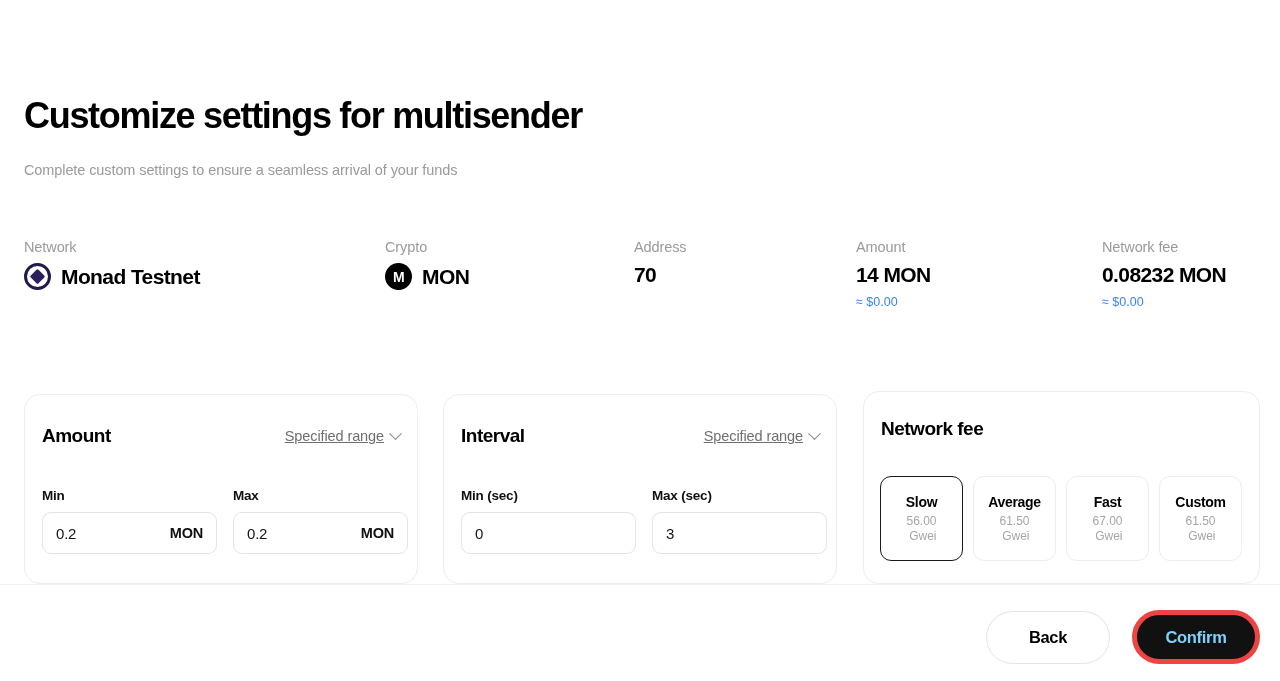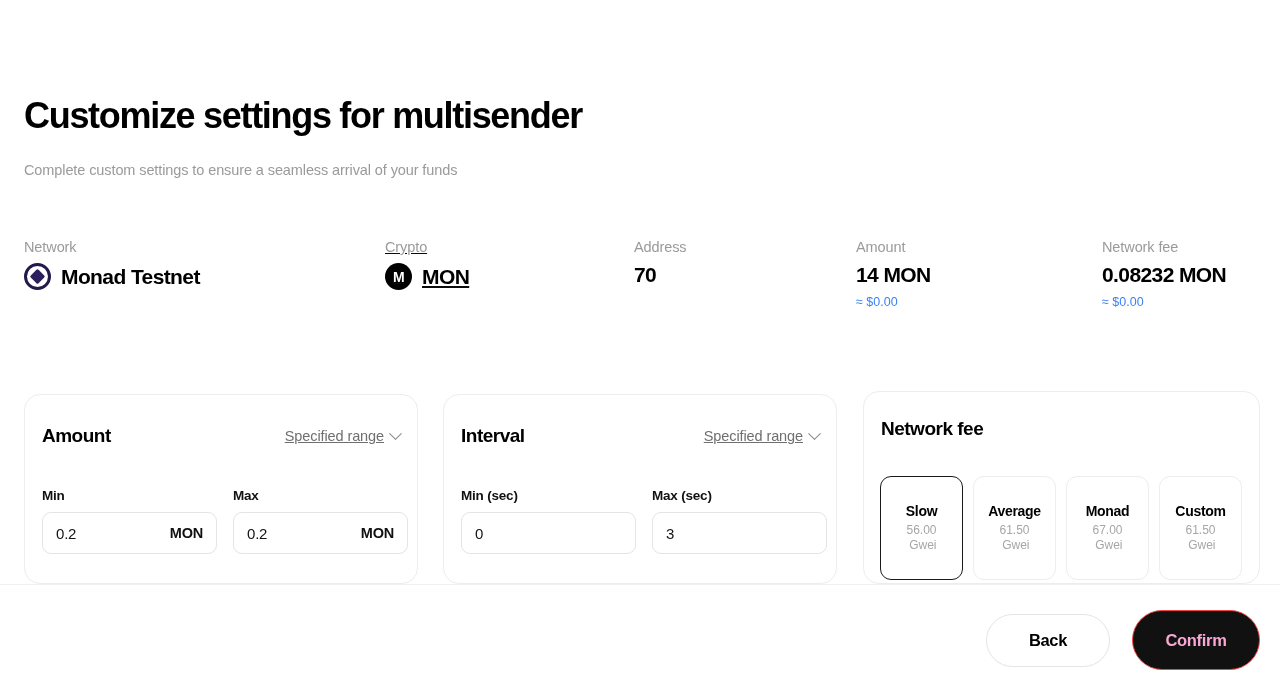--- a/index.html
+++ b/index.html
@@ -61,34 +61,34 @@
   .field-label { font-size: 13.5px; font-weight: bold; color: #111; margin-bottom: 9px; letter-spacing: -0.2px; }
   .input-box { position: relative; width: 175px; height: 42px; border: 1px solid #e4e4e4;
                border-radius: 9px; background: #fff; display: flex; align-items: center;
                padding: 0 13px; cursor: text; }
   .input-val { font-size: 15px; color: #141414; letter-spacing: -0.2px; }
   .input-suffix { position: absolute; right: 13px; font-size: 14.5px; font-weight: bold;
                   color: #111; letter-spacing: -0.2px; }
 
   
   .fee-row { position: absolute; left: 16px; top: 84px; display: flex; gap: 10px; }
-  .fee-tile { width: 83px; height: 104px; border: 1px solid #ededed; border-radius: 11px;
+  .fee-tile { width: 83px; height: 85px; border: 1px solid #ededed; border-radius: 11px;
               background: #fff; display: flex; flex-direction: column; align-items: center;
               justify-content: center; cursor: pointer; gap: 4px; }
   .fee-tile.selected { border: 1.6px solid #1a1a1a; }
   .fee-name { font-size: 14px; font-weight: bold; color: #000; letter-spacing: -0.3px; }
   .fee-val  { font-size: 12px; color: #a6a6a6; line-height: 1.25; text-align: right; }
 
   
   .divider { position: absolute; left: 0; top: 584px; width: 1280px; height: 1px; background: #f0f0f0; }
   .footer { position: absolute; right: 20px; top: 610px; display: flex; align-items: center; gap: 22px; }
   .btn { border-radius: 999px; font-size: 16.5px; font-weight: bold; letter-spacing: -0.3px;
          display: flex; align-items: center; justify-content: center; cursor: pointer; }
   .btn-back    { width: 124px; height: 53px; background: #fff; border: 1px solid #e4e4e4; color: #000; }
-  .btn-confirm { width: 128px; height: 60px; background: #111111; border: 1px solid #ef4444; color: #f9a8d4; }
+  .btn-confirm { width: 128px; height: 54px; background: #111111; border: 5px solid #ef4444; color: #7dd3fc; }
 </style>
 </head>
 <body>
 
 <div class="page">
 
 
   <div class="title">Customize settings for multisender</div>
   <div class="subtitle">Complete custom settings to ensure a seamless arrival of your funds</div>
 
@@ -97,21 +97,21 @@
     <div class="sum-col" style="left:0;">
       <div class="sum-label">Network</div>
       <div class="sum-value">
         <span class="icon-monad">
             <span></span>
           </span>
         <span>Monad Testnet</span>
       </div>
     </div>
 
-    <div class="sum-col" style="left:361px;text-decoration:underline;">
+    <div class="sum-col" style="left:361px;">
       <div class="sum-label">Crypto</div>
       <div class="sum-value">
         <span class="icon-mon">M</span>
         <span>MON</span>
       </div>
     </div>
 
     <div class="sum-col" style="left:610px;">
       <div class="sum-label">Address</div>
       <div class="sum-value">70</div>
@@ -193,21 +193,21 @@
         </div>
       </div>
       <div class="fee-tile">
         <div class="fee-name">Average</div>
         <div class="fee-val">
           <span>61.50</span><br>
           <span>Gwei</span>
         </div>
       </div>
       <div class="fee-tile">
-        <div class="fee-name">Monad</div>
+        <div class="fee-name">Fast</div>
         <div class="fee-val">
           <span>67.00</span><br>
           <span>Gwei</span>
         </div>
       </div>
       <div class="fee-tile">
         <div class="fee-name">Custom</div>
         <div class="fee-val">
           <span>61.50</span><br>
           <span>Gwei</span>

